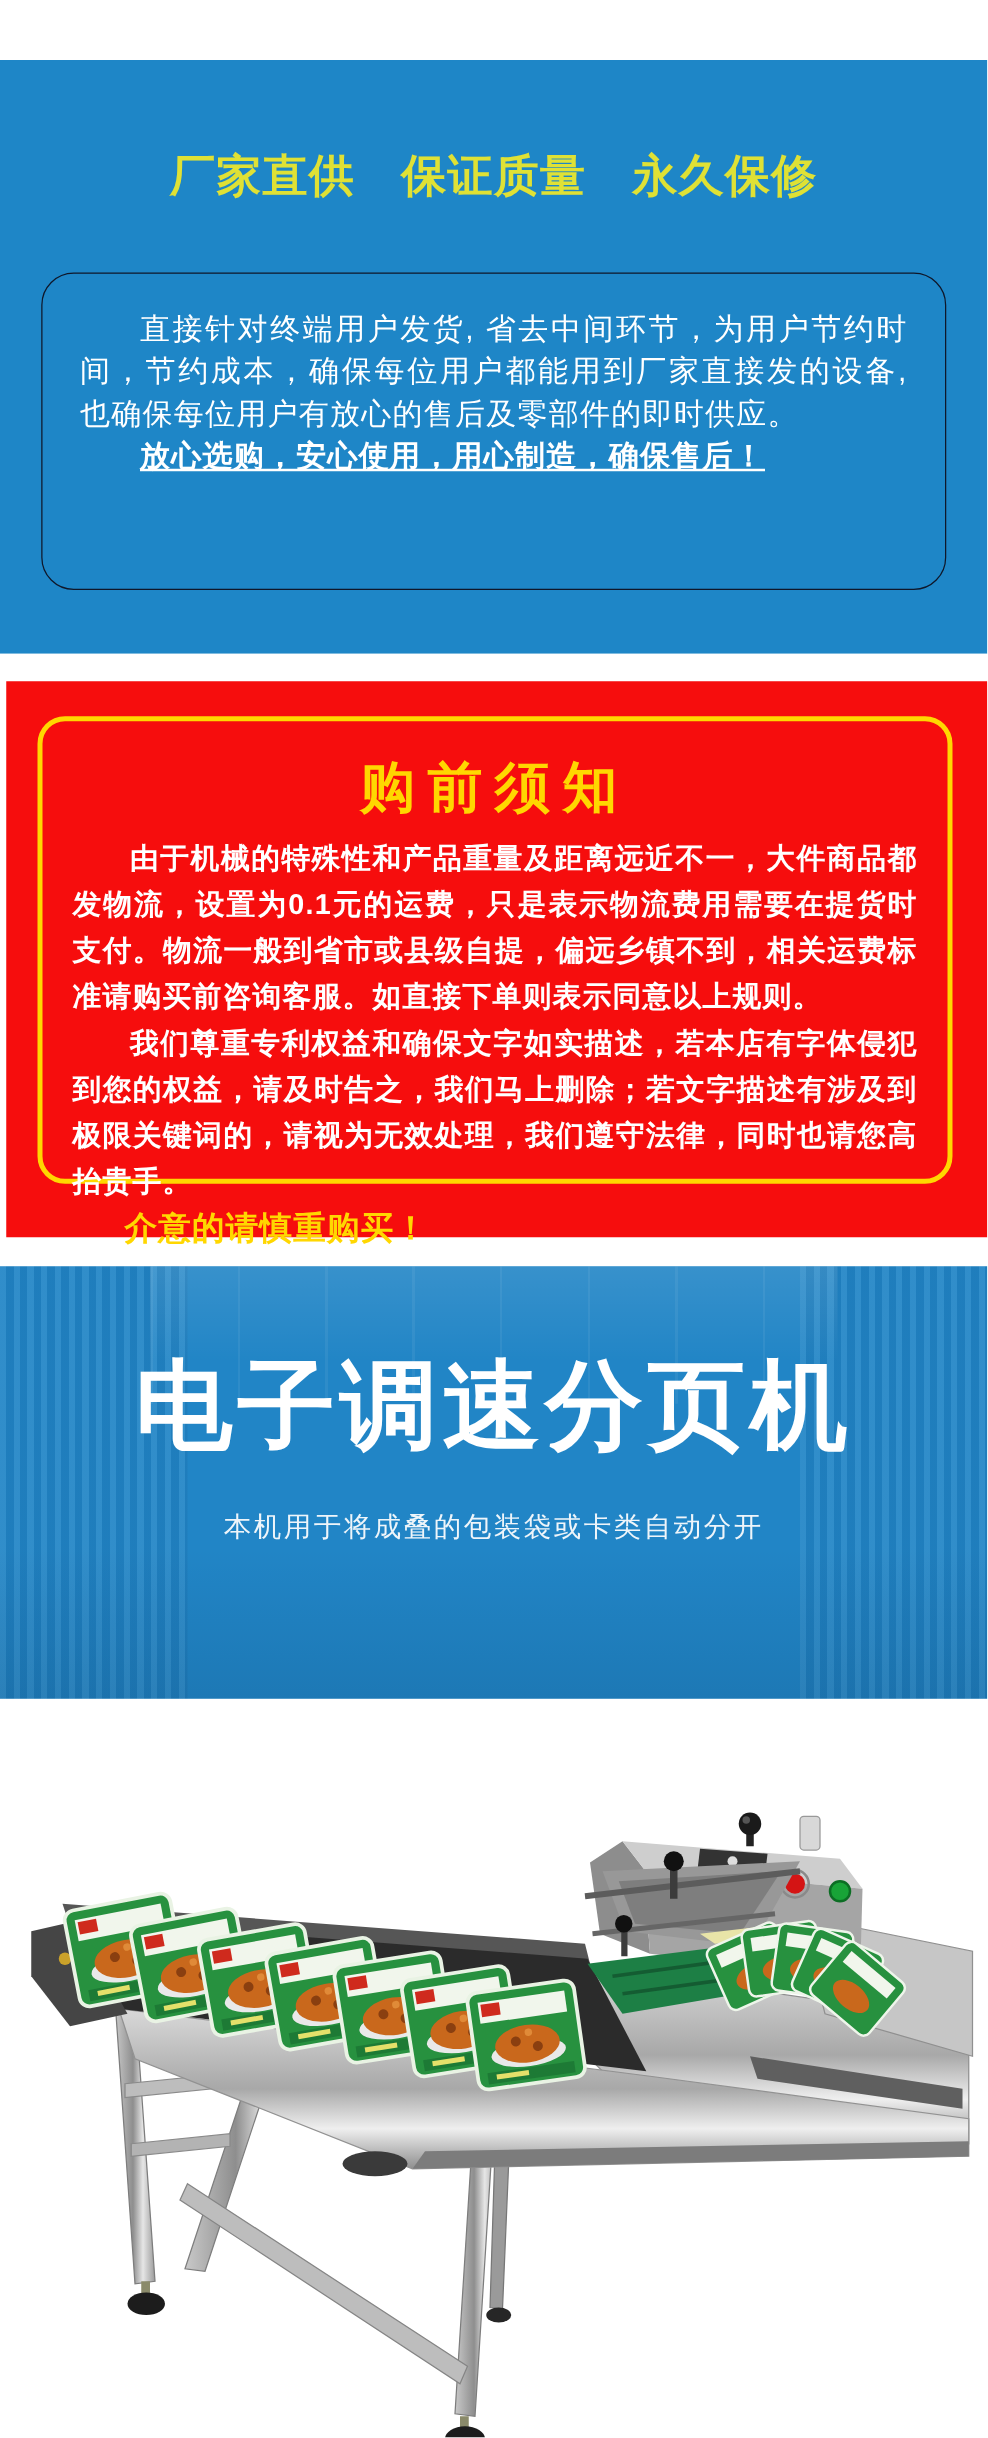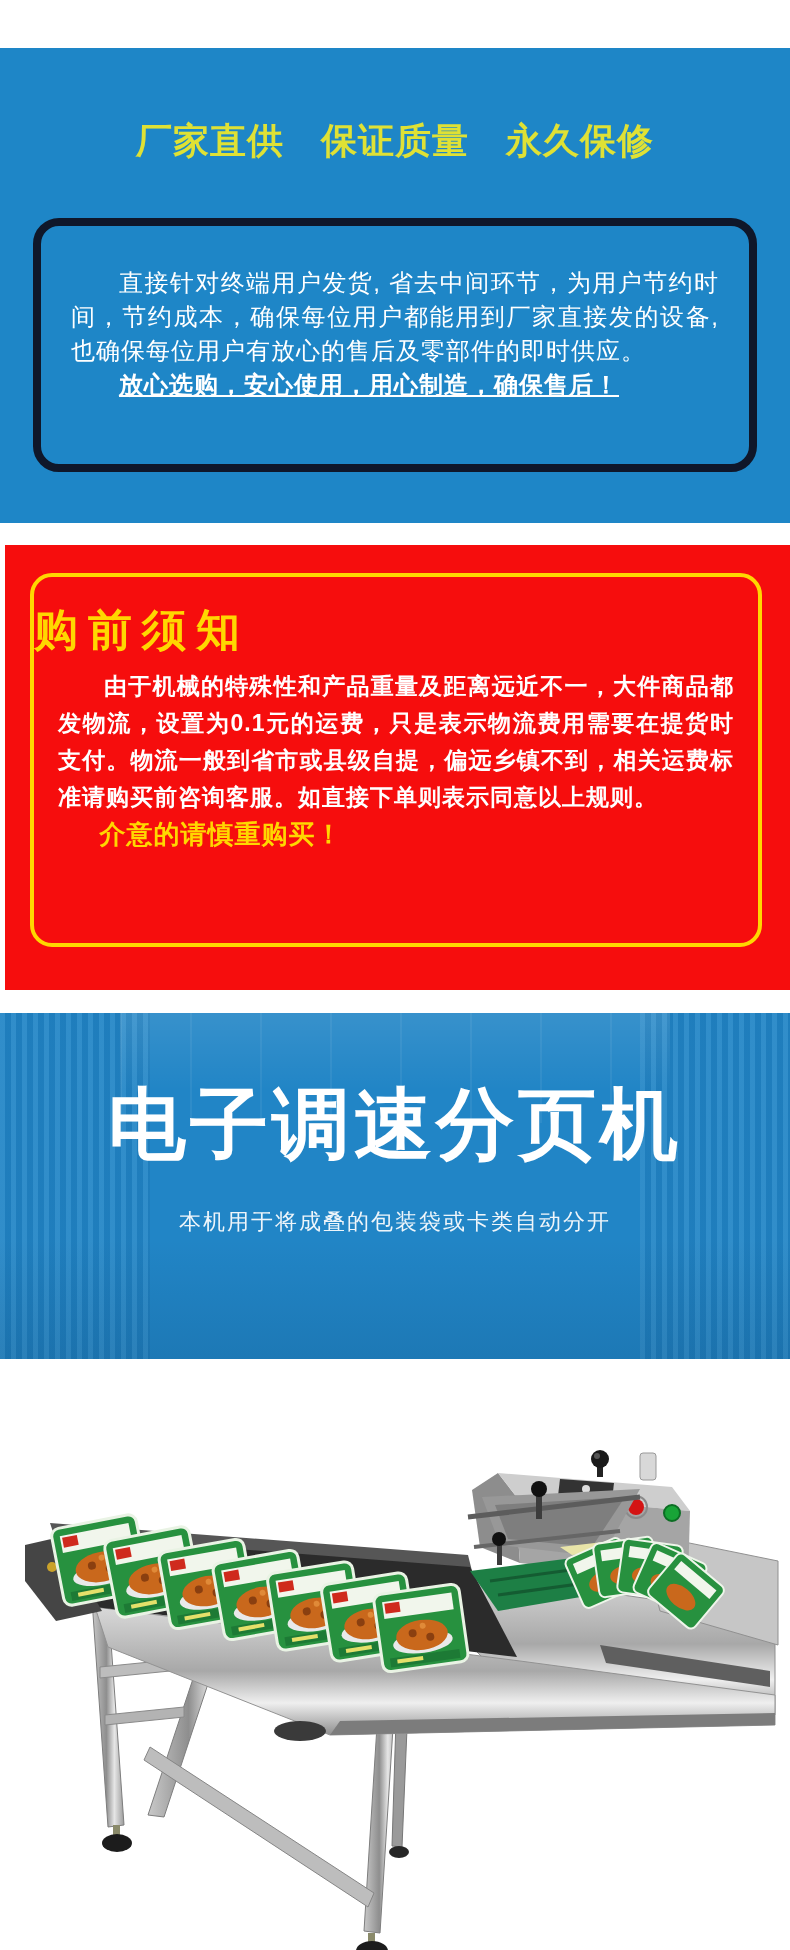--- a/index.html
+++ b/index.html
@@ -5,33 +5,33 @@
   html,body{margin:0;padding:0;background:#ffffff;}
   body{width:790px;font-family:"Liberation Sans","DejaVu Sans",sans-serif;}
   .page{width:790px;height:1950px;position:relative;overflow:hidden;background:#fff;}
 
   
   .top-strip{height:48px;background:#ffffff;}
   .banner1{height:475px;background:#1e86c7;box-sizing:border-box;}
   .banner1-title{margin:0;padding-top:64px;text-align:center;
     font-size:36px;font-weight:bold;color:#dfe135;letter-spacing:1px;line-height:58px;}
   .info-card{margin:48px 33px 0 33px;height:254px;box-sizing:border-box;
-    border:8px solid #0f172a;border-radius:26px;padding:40px 30px 0 30px;}
+    border:1px solid #0f172a;border-radius:26px;padding:28px 30px 0 30px;}
   .info-card p{margin:0;color:#ffffff;font-size:24px;line-height:34px;
     text-indent:2em;text-align:justify;letter-spacing:1px;}
   .info-slogan{margin:26px 0 0 0;text-align:center;font-size:31px;font-weight:bold;
     color:#e9f040;letter-spacing:1px;text-decoration:underline;}
 
   
   .gap1{height:22px;background:#fff;}
   .notice{margin-left:5px;height:445px;background:#f60d0d;box-sizing:border-box;
     padding:28px 28px 0 25px;}
   .notice-box{height:374px;box-sizing:border-box;border:4px solid #ffd700;
     border-radius:22px;padding-top:24px;}
-  .notice-title{margin:0 0 8px 0;text-align:left;font-size:44px;font-weight:bold;
+  .notice-title{margin:0 0 8px 0;text-align:center;font-size:44px;font-weight:bold;
     color:#ffd700;letter-spacing:10px;}
   .notice-box p{margin:0;padding:0 24px;color:#ffffff;font-size:23px;line-height:37px;
     text-indent:2em;text-align:justify;letter-spacing:1px;font-weight:bold;}
   .notice-warn{margin-top:2px;color:#ffd700 !important;font-weight:bold;font-size:26px !important;
     text-indent:1.6em !important;text-align:left !important;}
 
   
   .gap2{height:23px;background:#fff;}
   .banner2{height:346px;background:#2185c6;position:relative;overflow:hidden;}
   .banner2 .bg-stripes-left,.banner2 .bg-stripes-right{position:absolute;top:0;bottom:0;width:150px;
@@ -67,20 +67,21 @@
       <p class="info-slogan">放心选购，安心使用，用心制造，确保售后！</p>
     </div>
   </section>
 
   <div class="gap1"></div>
 
   <section class="notice">
     <div class="notice-box">
       <h2 class="notice-title">购前须知</h2>
       <p>由于机械的特殊性和产品重量及距离远近不一，大件商品都发物流，设置为0.1元的运费，只是表示物流费用需要在提货时支付。物流一般到省市或县级自提，偏远乡镇不到，相关运费标准请购买前咨询客服。如直接下单则表示同意以上规则。</p>
+      <p>我们尊重专利权益和确保文字如实描述，若本店有字体侵犯到您的权益，请及时告之，我们马上删除；若文字描述有涉及到极限关键词的，请视为无效处理，我们遵守法律，同时也请您高抬贵手。</p>
       <p class="notice-warn">介意的请慎重购买！</p>
     </div>
   </section>
 
   <div class="gap2"></div>
 
   <section class="banner2">
     <div class="bg-stripes-left"></div>
     <div class="bg-stripes-right"></div>
     <div class="bg-ceiling"></div>

